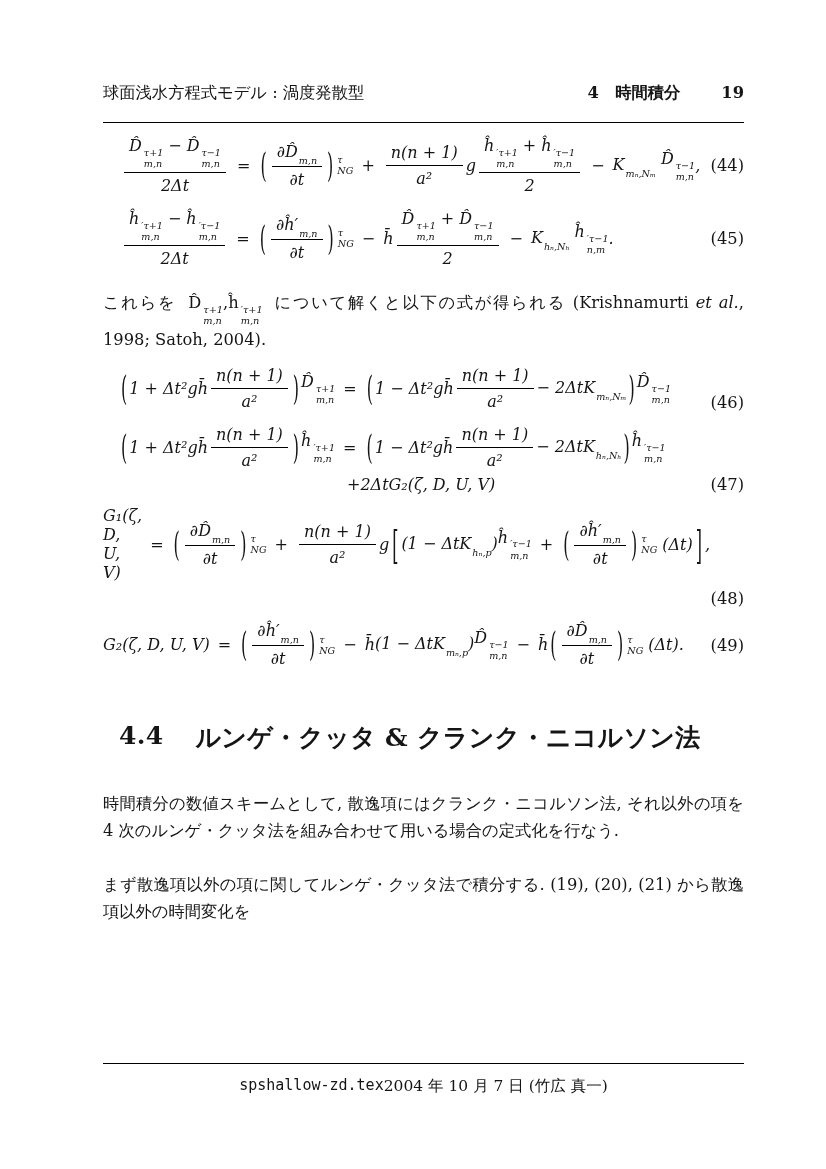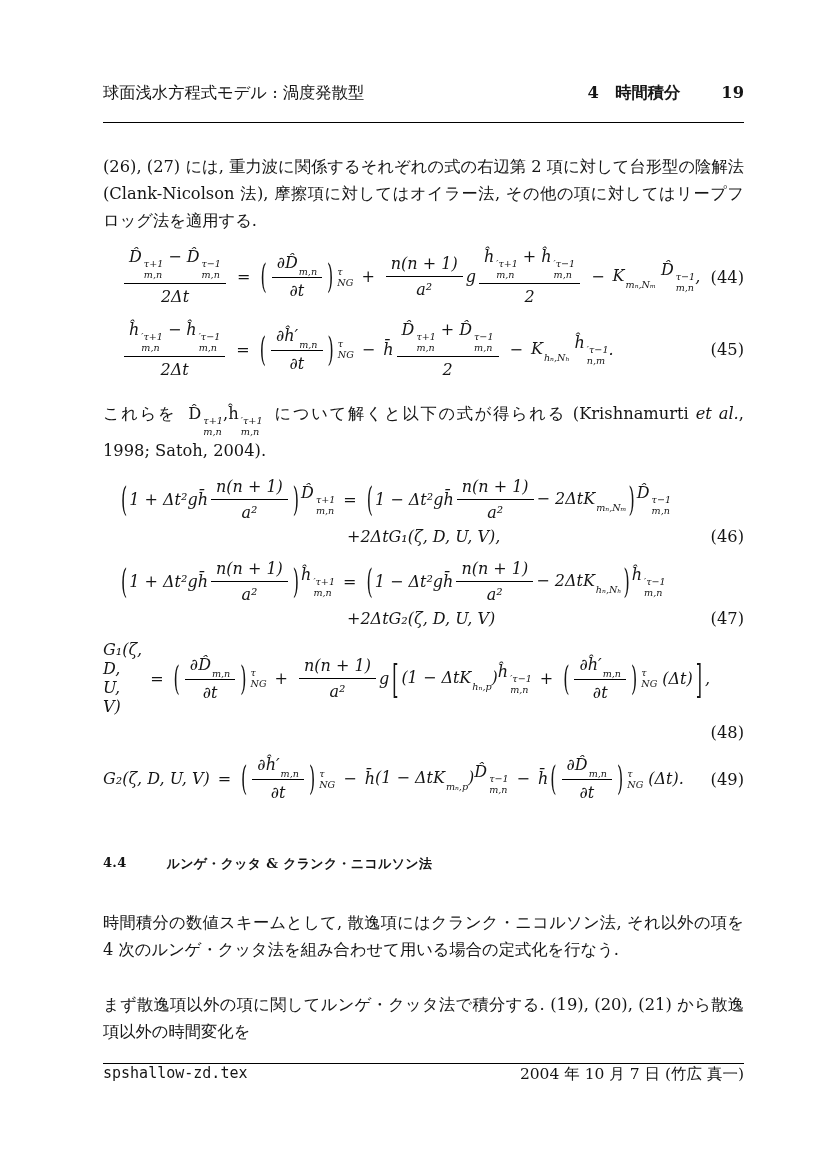--- a/index.html
+++ b/index.html
@@ -10,21 +10,21 @@
   .hdr{display:flex;justify-content:space-between;align-items:baseline;
        border-bottom:1.4px solid #000;padding-bottom:18px;font-size:16.3px}
   .hdr-right{display:flex;align-items:baseline;gap:41px;font-weight:bold}
   
   p{font-size:16.3px;line-height:1.66;margin:0;text-align:justify}
   .p1{margin-top:30px}.p2{margin-top:20px}.koko{margin-top:20px}
   .p3{margin-top:26px}.p4{margin-top:36px}.p5{margin-top:27px}
   .em{font-style:italic}
   .sp-l{margin-left:5px}
   
-  h2{font-size:13px;font-weight:bold;display:flex;gap:40px;margin:52px 0 0;letter-spacing:.3px}
+  h2{font-size:25px;font-weight:bold;display:flex;gap:32px;margin:52px 16px 0;letter-spacing:.3px}
   
   .eq{position:relative;font-size:16px;font-style:italic;margin:12px 0;padding-right:52px}
   .eqc{display:flex;align-items:center;flex-wrap:nowrap}
   .ind1{padding-left:18px}.ind2{padding-left:16px}
   .eqno{position:absolute;right:0;font-style:normal;font-size:16.3px}
   .mid{top:50%;transform:translateY(-50%)}
   .bot{bottom:0}
   .op{margin:0 8px}.opn{margin:0 5px}
   .grp{display:inline-block;white-space:nowrap}
   .frac{display:inline-block;text-align:center;vertical-align:middle;margin:0 3px}
@@ -33,37 +33,36 @@
   .ss{display:inline-flex;flex-direction:column;align-items:flex-start;font-size:0.6em;
       line-height:1.15;vertical-align:-0.5em;margin-left:2px;font-style:italic}
   .ss .u{display:block;min-height:1em}.ss .d{display:block}
   .sb{font-size:0.6em;position:relative;top:3px;margin-left:1px}
   .bp{display:inline-block;transform:scaleY(2.15);transform-origin:50% 52%;margin:0 2px;font-style:normal}
   .bbk{display:inline-block;transform:scaleY(2.5);transform-origin:50% 52%;margin:0 3px;font-style:normal}
   .cont{margin-top:4px;padding-left:228px}
   .eq48{padding-bottom:26px}
   
   .footer{position:absolute;left:103px;width:641px;top:1063px;border-top:1.4px solid #000;
-          padding-top:0;display:flex;justify-content:space-between;font-size:15.5px}
+          padding-top:12px;display:flex;justify-content:center;font-size:15.5px}
   .tt{font-family:"DejaVu Sans Mono","Liberation Mono",monospace;font-size:15px}
 </style>
 </head>
 <body>
 
 <div class="content">
 
   <div class="hdr">
     <span class="hdr-left">球面浅水方程式モデル : 渦度発散型</span>
     <span class="hdr-right">
       <span>4　時間積分</span>
       <span>19</span>
     </span>
   </div>
 
-  <p class="p1">(26), (27) には, 重力波に関係するそれぞれの式の右辺第 2 項に対して台形型の陰解法 (Clank-Nicolson 法), 摩擦項に対してはオイラー法, その他の項に対してはリープフロッグ法を適用する.</p>
 
   <div class="eq ind1">
     <div class="eqc">
       <span class="frac">
           <span class="num"><span class="grp"><span>D̂</span><span class="ss">
                 <span class="u">τ+1</span>
                 <span class="d">m,n</span>
               </span></span><span class="opn">−</span><span class="grp"><span>D̂</span><span class="ss">
                 <span class="u">τ−1</span>
                 <span class="d">m,n</span>
@@ -187,21 +186,20 @@
           <span class="num">n(n + 1)</span>
           <span class="den">a²</span>
         </span>
       <span class="grp"><span>− 2ΔtK</span><sub class="sb">mₙ,Nₘ</sub></span>
       <span class="bp">)</span>
       <span class="grp"><span>D̂</span><span class="ss">
             <span class="u">τ−1</span>
             <span class="d">m,n</span>
           </span></span>
     </div>
-    <div class="cont"><span>+2ΔtG₁(ζ, D, U, V),</span></div>
     <span class="eqno bot">(46)</span>
   </div>
 
   <div class="eq ind2">
     <div class="eqc">
       <span class="bp">(</span>
       <span>1 + Δt²gh̄</span>
       <span class="frac">
           <span class="num">n(n + 1)</span>
           <span class="den">a²</span>

